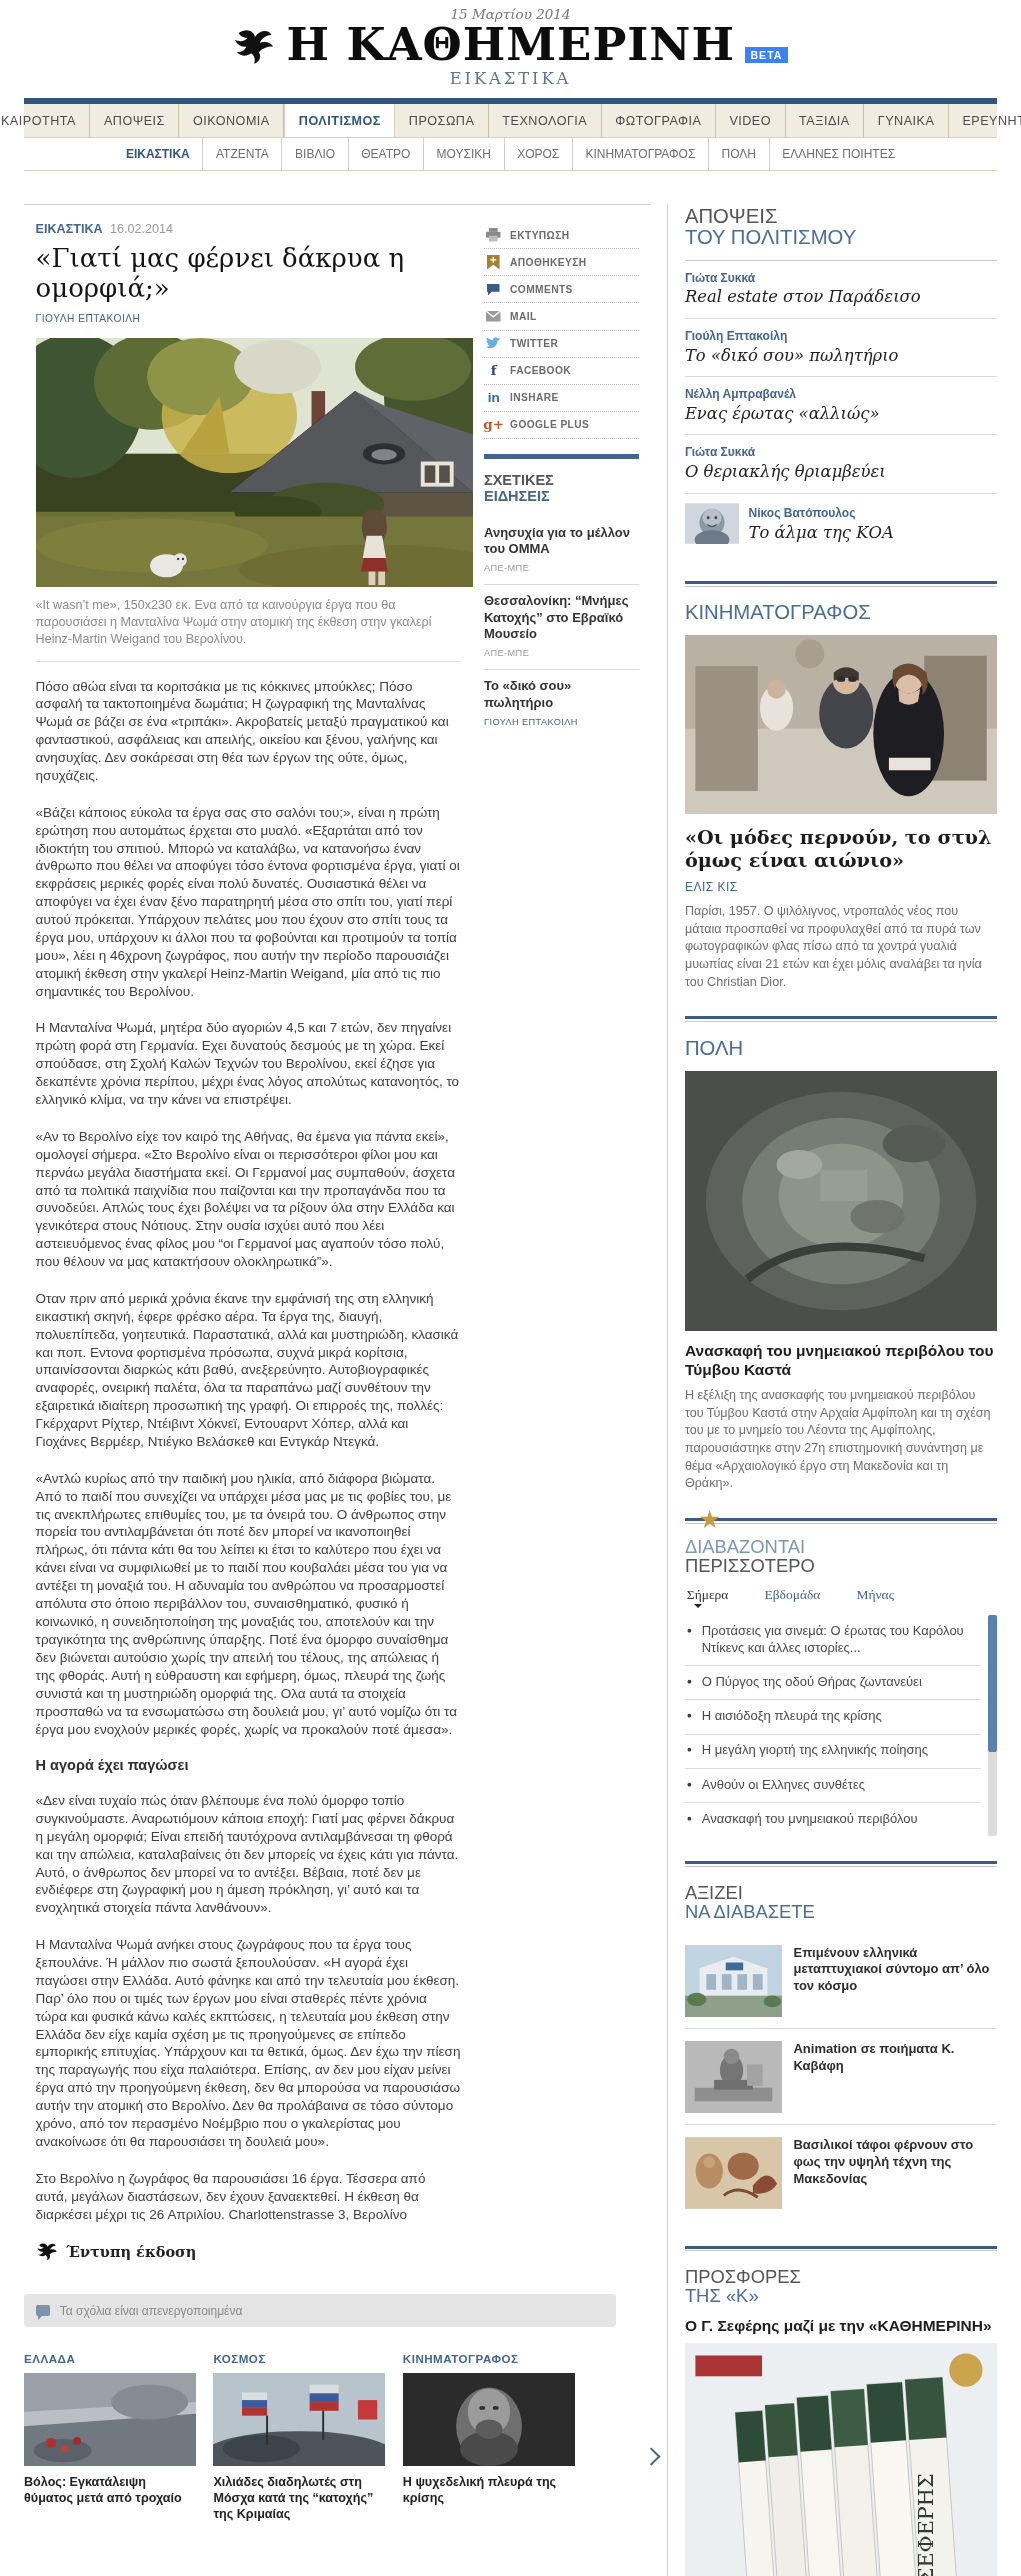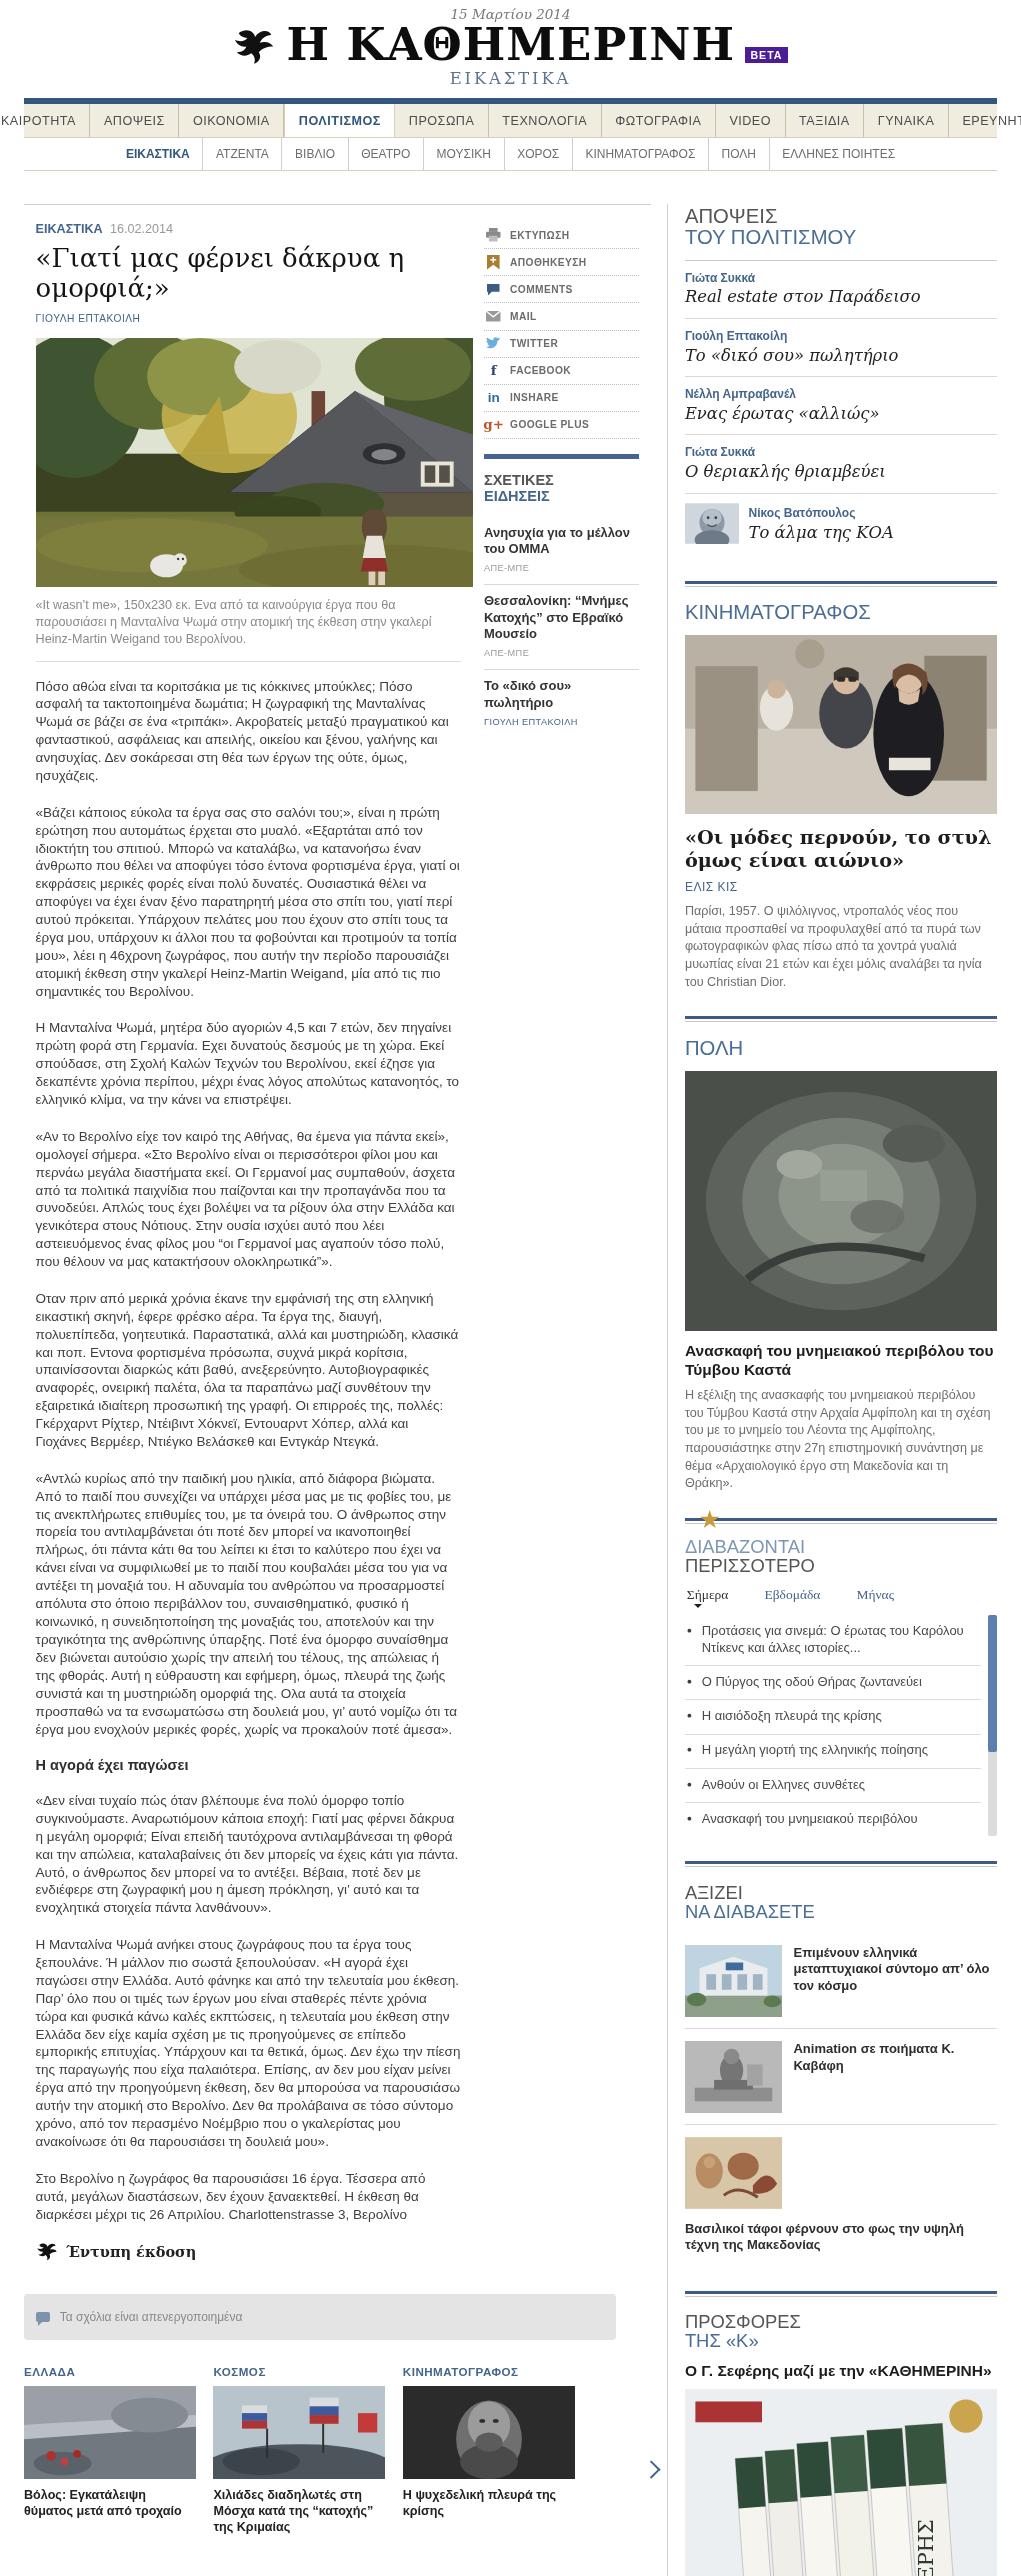--- a/index.html
+++ b/index.html
@@ -11,21 +11,21 @@
   }
   .serif { font-family:"DejaVu Serif", serif; }
 
   
   .site-header { text-align:center; padding-top:5.8px; }
   .site-date { font-family:"DejaVu Serif", serif; font-style:italic; color:#777; font-size:13.5px; }
   .masthead-row { display:flex; align-items:flex-end; justify-content:center; gap:9.7px; margin-top:1.9px; }
   .eagle { width:44px; height:39px; }
   .masthead { font-family:"DejaVu Serif", serif; font-weight:bold; color:#0d0d0d;
     font-size:45px; letter-spacing:1px; line-height:.95; }
-  .beta-badge { background:#4c1d95; color:#fff; font-size:10.6px; font-weight:bold;
+  .beta-badge { background:#3b82f6; color:#fff; font-size:10.6px; font-weight:bold;
     padding:1.9px 5.8px; letter-spacing:1px; margin-bottom:3.9px; }
   .site-section { font-family:"DejaVu Serif", serif; color:#5d748e; font-size:16.4px;
     letter-spacing:2.9px; margin-top:2.9px; }
 
   
   .mainnav { margin:9.7px 24px 0 24px; border-top:6.8px solid #33567d; background:#f0ecdf;
     border-bottom:1px solid #d8d0ba; }
   .mainnav ul { list-style:none; display:flex; justify-content:center; }
   .mainnav li { padding:9.7px 13.5px; font-size:12.6px; color:#4c4c4c; letter-spacing:0.5px;
     border-right:1px solid #c9c0a8; cursor:pointer; }
@@ -114,29 +114,29 @@
   .mr-list { list-style:none; flex:1; }
   .mr-list li { display:flex; gap:9.7px; padding:7.7px 0 8.7px 1.9px; border-bottom:1px solid #dcdcdc;
     font-size:13px; color:#4a4a4a; line-height:1.3; cursor:pointer; }
   .mr-list li:last-child { border-bottom:none; }
   .mr-bullet { color:#3c3c3c; font-size:8.7px; line-height:1.8; }
   .mr-scroll { width:8.7px; background:#dcdcdc; position:relative; border-radius:1.9px; }
   .mr-thumb { position:absolute; top:0; left:0; width:8.7px; height:62%; background:#5b7fae; border-radius:1.9px; }
 
   
   .worth-item { display:flex; gap:11.6px; padding:11.6px 0; border-bottom:1px solid #d9d9d9; cursor:pointer; }
-  .worth-item:last-child { border-bottom:none;flex-direction:column; }
+  .worth-item:last-child { border-bottom:none; }
   .worth-thumb { width:97px; height:72px; flex:0 0 auto; }
   .worth-title { font-size:13px; font-weight:bold; color:#2e2e2e; line-height:1.3; }
 
   
   .offers-bottom { border-bottom:2.9px solid #3d5c85; padding-bottom:17.4px; }
 
   
-  .comments-bar { margin-top:33px; background:#e4e4e4; border-radius:3.9px; height:46px;
+  .comments-bar { margin-top:33px; background:#e4e4e4; border-radius:3.9px; height:33px;
     display:flex; align-items:center; gap:9.7px; padding:0 11.6px; width:592px; }
   .comments-text { color:#8a8a8a; font-size:12px; }
   .bubble { width:14.5px; height:10.6px; background:#7d93ad; border-radius:1.9px; position:relative; }
   .bubble::after { content:""; position:absolute; left:2.9px; bottom:-3.9px;
     border:3.9px solid transparent; border-top-color:#7d93ad; border-left-color:#7d93ad; }
 
   
   .carousel { margin-top:25px; display:flex; gap:17.4px; position:relative; width:609px; }
   .car-col { width:172px; }
   .car-label { color:#44658c; font-size:11.6px; font-weight:bold; letter-spacing:0.5px; margin-bottom:7.7px; }

